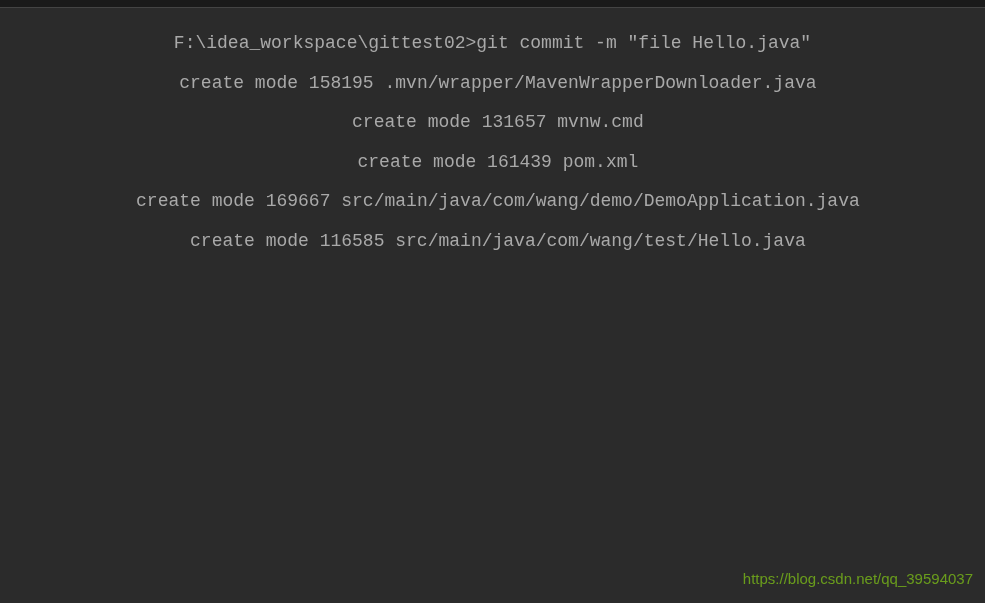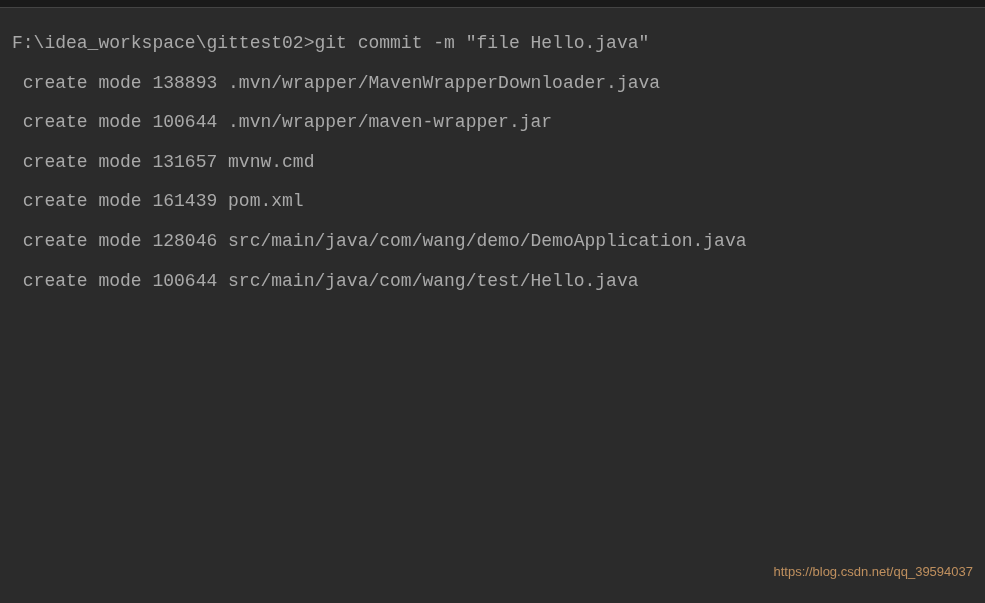--- a/index.html
+++ b/index.html
@@ -22,39 +22,39 @@
       background-color: #1a1a1a;
       border-bottom: 1px solid #444;
     }
     .terminal {
       padding: 16px 12px 8px 12px;
       line-height: 2.2;
     }
     .line {
       white-space: pre;
       display: block;
+      text-align: center;
     }
     .watermark {
       position: absolute;
-      bottom: 24px;
+      bottom: 16px;
       right: 12px;
-      font-size: 13px;
-      color: #fdba74;
+      font-size: 15px;
+      color: #84cc16;
       opacity: 0.7;
       font-family: Arial, sans-serif;
     }
   </style>
 </head>
 <body>
 
 <div class="top-bar"></div>
 
 <div class="terminal">
   <span class="line"><span>F:\idea_workspace\gittest02&gt;</span><span>git commit -m "file Hello.java"</span></span>
-  <span class="line"> create mode 138893 .mvn/wrapper/MavenWrapperDownloader.java</span>
-  <span class="line"> create mode 100644 .mvn/wrapper/maven-wrapper.jar</span>
+  <span class="line"> create mode 158195 .mvn/wrapper/MavenWrapperDownloader.java</span>
   <span class="line"> create mode 131657 mvnw.cmd</span>
   <span class="line"> create mode 161439 pom.xml</span>
-  <span class="line"> create mode 128046 src/main/java/com/wang/demo/DemoApplication.java</span>
-  <span class="line"> create mode 100644 src/main/java/com/wang/test/Hello.java</span>
+  <span class="line"> create mode 169667 src/main/java/com/wang/demo/DemoApplication.java</span>
+  <span class="line"> create mode 116585 src/main/java/com/wang/test/Hello.java</span>
 </div>
 
 <div class="watermark">https://blog.csdn.net/qq_39594037</div>
 
 </body></html>

